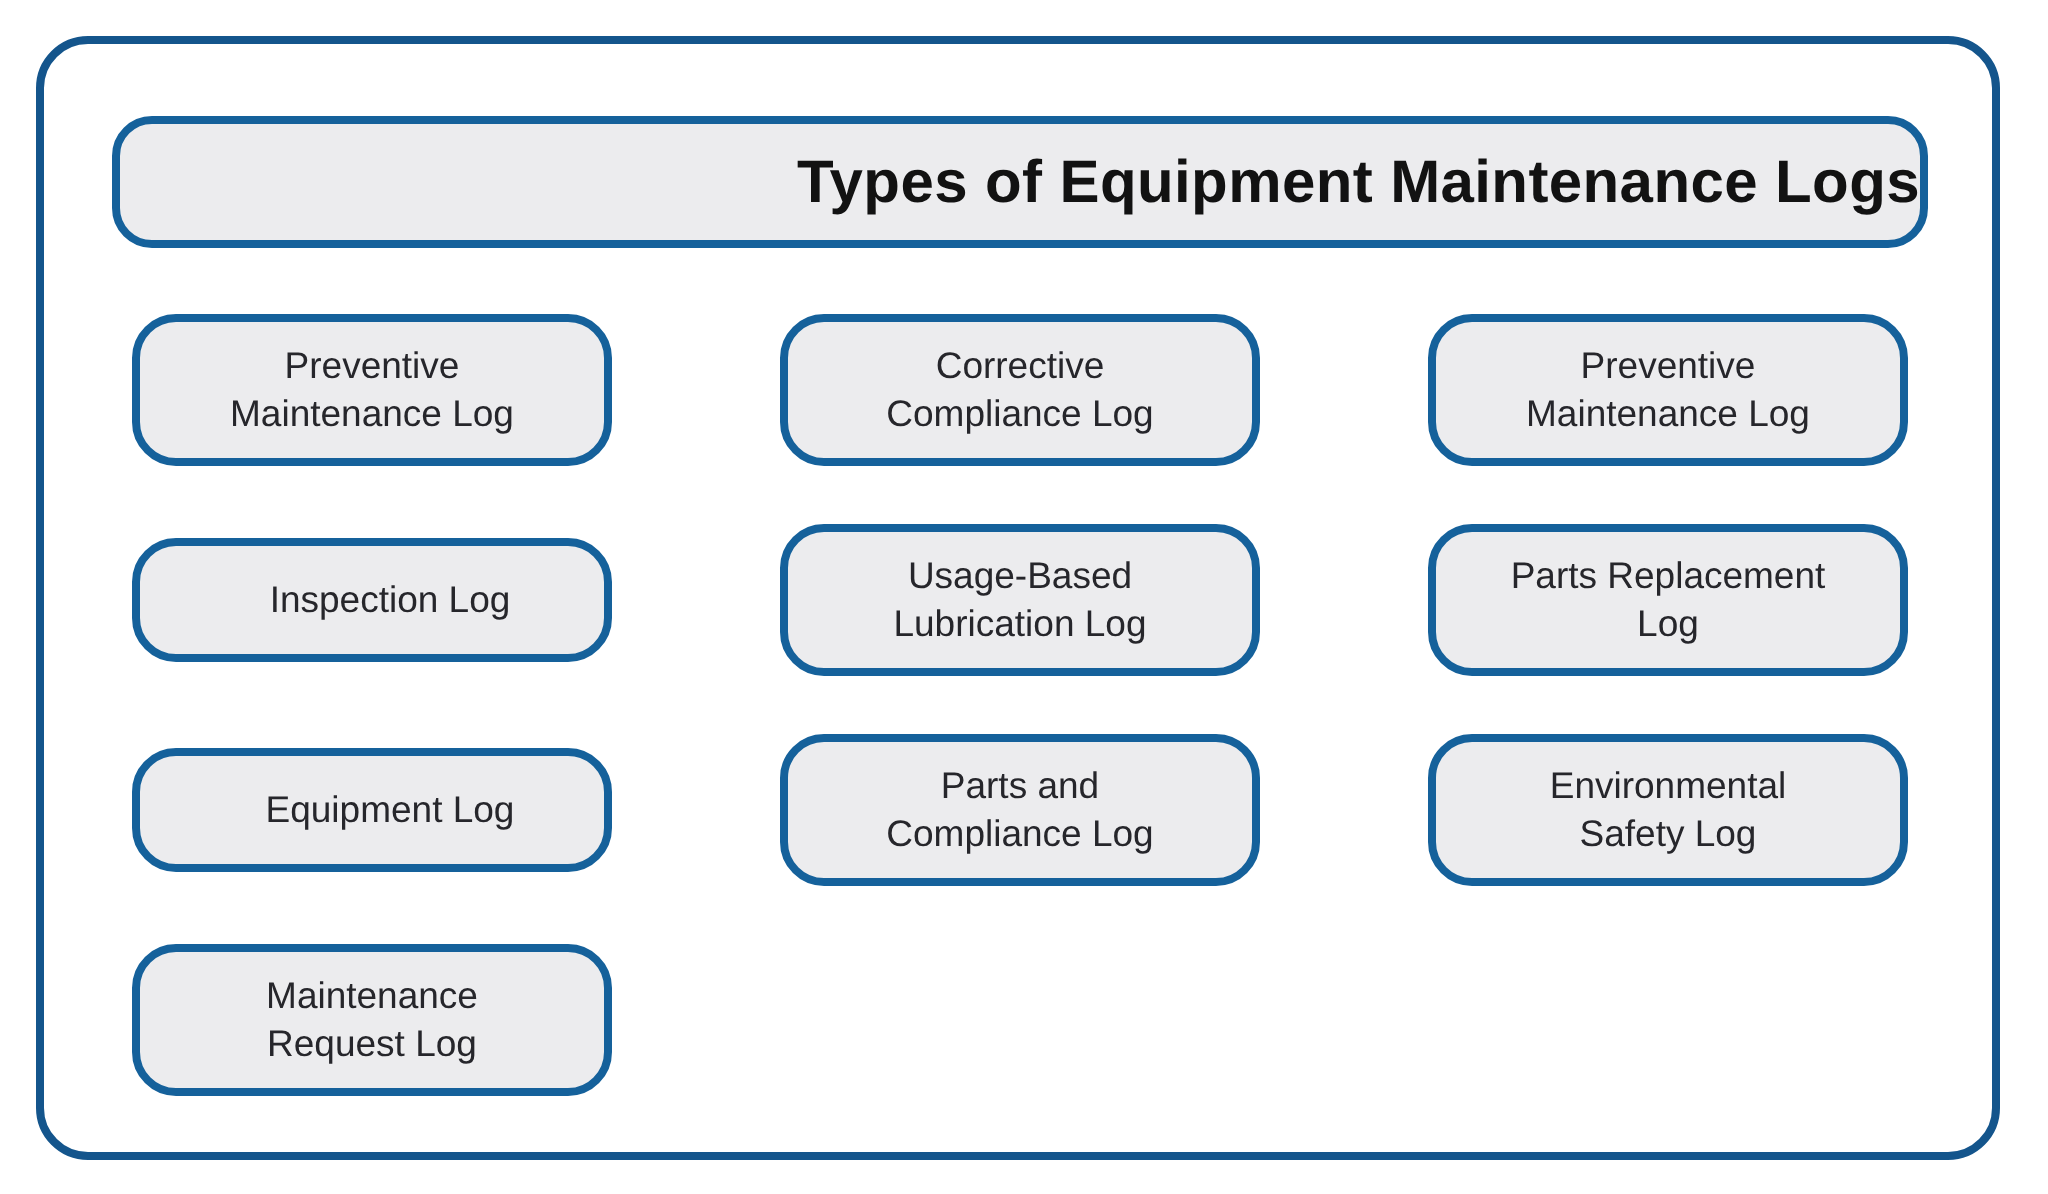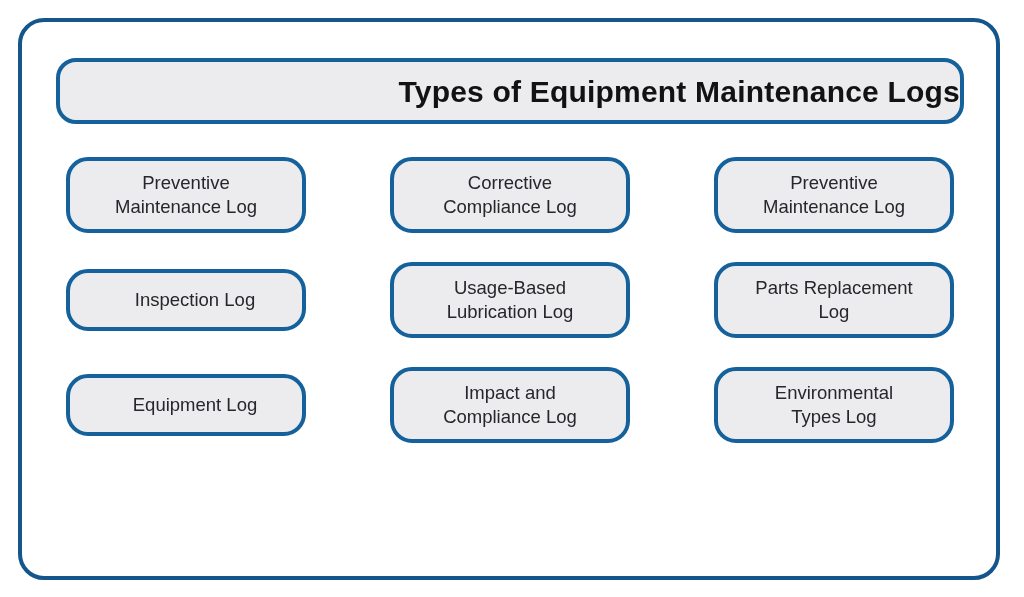--- a/index.html
+++ b/index.html
@@ -158,28 +158,34 @@
     </div>
 
     <div class="card-cell">
       <div class="log-card one-line">
         <span class="log-label">Equipment Log</span>
       </div>
     </div>
 
     <div class="card-cell">
       <div class="log-card two-line">
-        <span class="log-label">Impact and
+        <span class="log-label">Parts and
 Compliance Log</span>
       </div>
     </div>
 
 
     <div class="card-cell">
       <div class="log-card two-line">
         <span class="log-label">Environmental
-Types Log</span>
+Safety Log</span>
       </div>
     </div>
 
+    <div class="card-cell">
+      <div class="log-card two-line">
+        <span class="log-label">Maintenance
+Request Log</span>
+      </div>
+    </div>
 
   </div>
 </div>
 
 </body></html>

